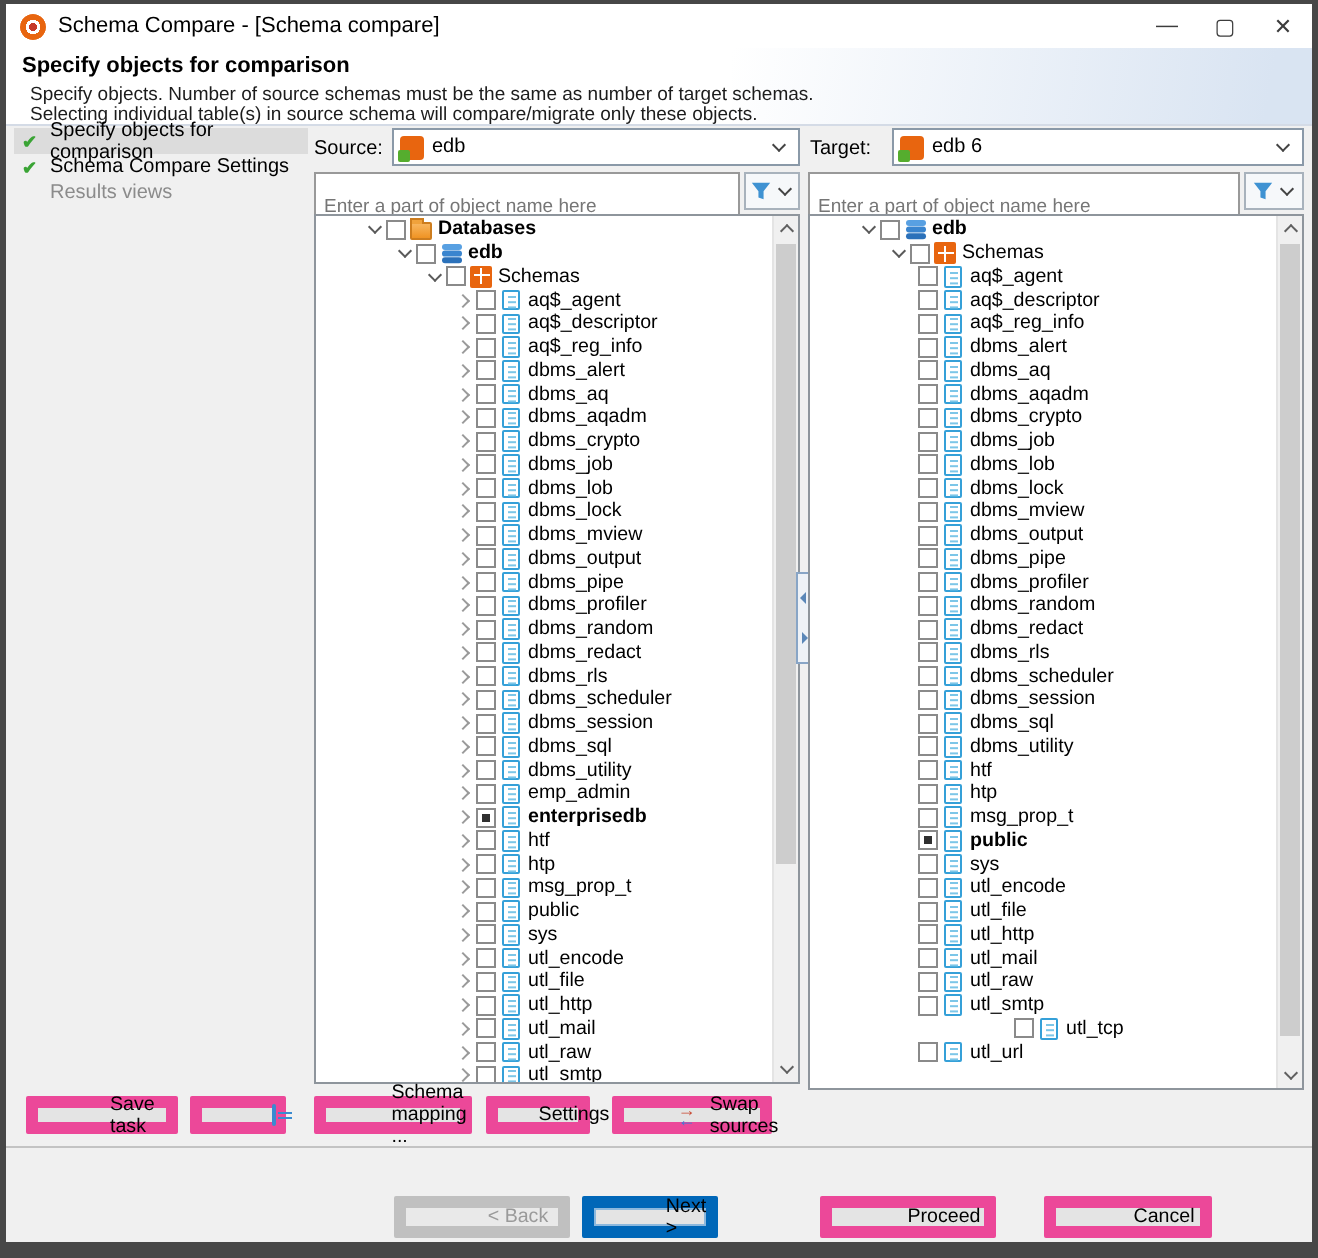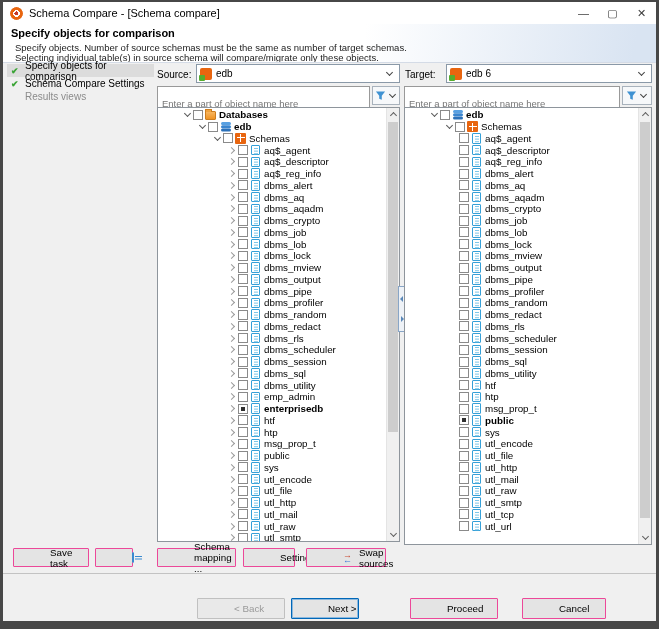--- a/index.html
+++ b/index.html
@@ -73,21 +73,21 @@
   .sb-btn.up::before { top: 5px; transform: rotate(-135deg); }
   .sb-btn.down::before { top: 3px; transform: rotate(45deg); }
   .sb-thumb { position: absolute; left: 1px; right: 1px; background: #cdcdcd; }
 
   
   .split { position: absolute; left: 395px; top: 284px; width: 7px; height: 46px; border: 1px solid #88a5c6; background: #eef2f7; }
   .split::before { content: ""; position: absolute; left: 1px; top: 9px; border: 3px solid rgba(0,0,0,0); border-right: 3.5px solid #5a87b8; border-left: 0; }
   .split::after { content: ""; position: absolute; left: 1.5px; bottom: 9px; border: 3px solid rgba(0,0,0,0); border-left: 3.5px solid #5a87b8; border-right: 0; }
 
   
-  .btn { position: absolute; height: 19px; background: #e4e4e4; border: 1px solid #ec4899; border-radius: 1px; font-size: 9.8px; color: #000; display: flex; align-items: center; gap: 4px; padding-left: 36px; }
+  .btn { position: absolute; height: 19px; background: #e4e4e4; border: 6px solid #ec4899; border-radius: 1px; font-size: 9.8px; color: #000; display: flex; align-items: center; justify-content: center; gap: 4px; padding-left: 36px; }
   .btn.tall { height: 21px; }
   .btn.focused { border-color: #0067b8; box-shadow: inset 0 0 0 1px #8cb8dd; }
   .btn.disabled { color: #9a9a9a; border-color: #c0c0c0; background: #e9e9e9; }
   .swap-ic { width: 12px; height: 10px; position: relative; flex: none; }
   .swap-ic i { position: absolute; left: 0; font-style: normal; font-size: 9px; line-height: 5px; }
   .swap-ic .a1 { top: 0; color: #c94b35; }
   .swap-ic .a2 { top: 5px; color: #3a7ad8; }
   .auto-ic { width: 13px; height: 11px; position: relative; border: 1px solid #3a8ad0; border-radius: 2px; background: #e9f3fb; }
   .auto-ic::after { content: ""; position: absolute; left: 2px; top: 2.5px; width: 7px; height: 1px; background: #3a8ad0; box-shadow: 0 2.5px 0 #3a8ad0; }
 
@@ -559,21 +559,21 @@
           <div class="trow" style="padding-left: 54px;">
             <span class="cb"></span>
             <span class="ic schema"></span>
             <span class="lbl">utl_raw</span>
           </div>
           <div class="trow" style="padding-left: 54px;">
             <span class="cb"></span>
             <span class="ic schema"></span>
             <span class="lbl">utl_smtp</span>
           </div>
-          <div class="trow" style="padding-left: 54px;">
+          <div class="trow" style="padding-left: 54px; margin-left: 48px;">
             <span class="cb"></span>
             <span class="ic schema"></span>
             <span class="lbl">utl_tcp</span>
           </div>
           <div class="trow" style="padding-left: 54px;">
             <span class="cb"></span>
             <span class="ic schema"></span>
             <span class="lbl">utl_url</span>
           </div>
         </div>

